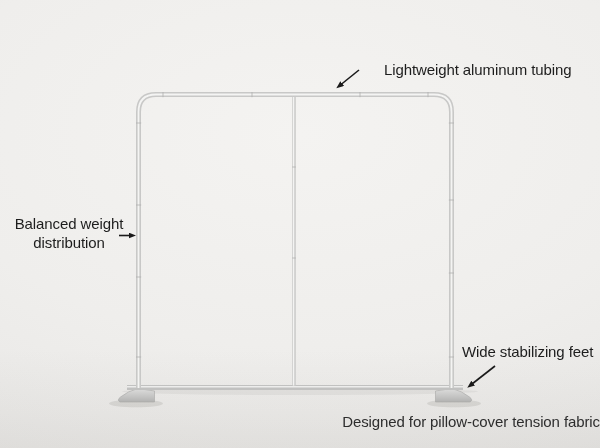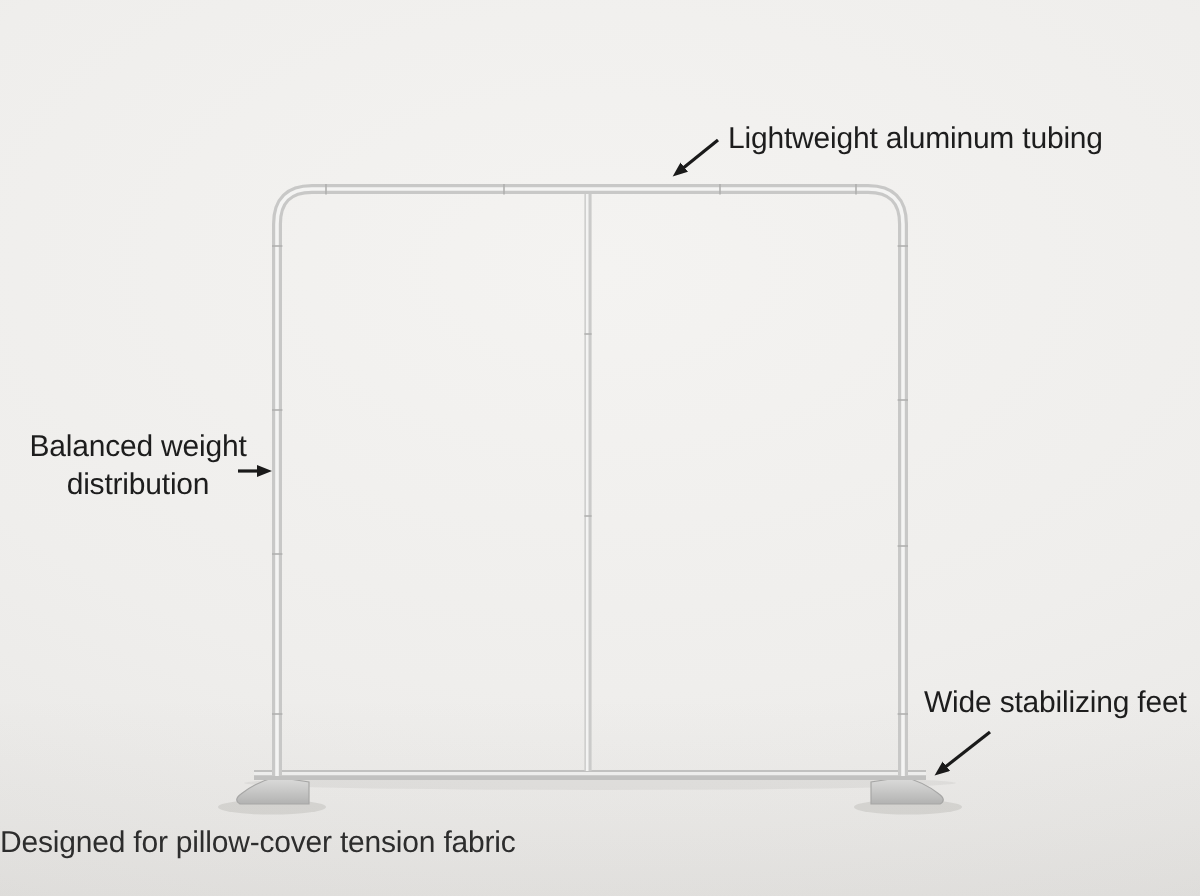--- a/index.html
+++ b/index.html
@@ -13,25 +13,25 @@
   .title {
     position:absolute; top:16px; left:0; right:0;
     text-align:center; font-size:21.5px; font-weight:700;
     color:#1a1a1a; letter-spacing:0.2px;
   }
   .illustration { position:absolute; inset:0; }
   .ann {
     position:absolute; color:#1d1d1d; font-size:15px; line-height:19px;
     white-space:nowrap; letter-spacing:-0.1px;
   }
-  .ann-tubing { left:364px; top:60px; }
+  .ann-tubing { left:384px; top:60px; }
   .ann-weight { left:10px; top:214px; width:118px; text-align:center; white-space:normal; }
   .ann-feet   { left:462px; top:342px; }
   .caption {
-    position:absolute; top:413px; left:0; right:0; text-align:left;
+    position:absolute; top:413px; left:0; right:0; text-align:right;
     font-size:15px; color:#2d2d2d; letter-spacing:-0.1px;
   }
 </style>
 </head>
 <body>
 
 <div class="stage">
 
 
   <svg class="illustration" width="600" height="448" viewBox="0 0 600 448" aria-hidden="true">

